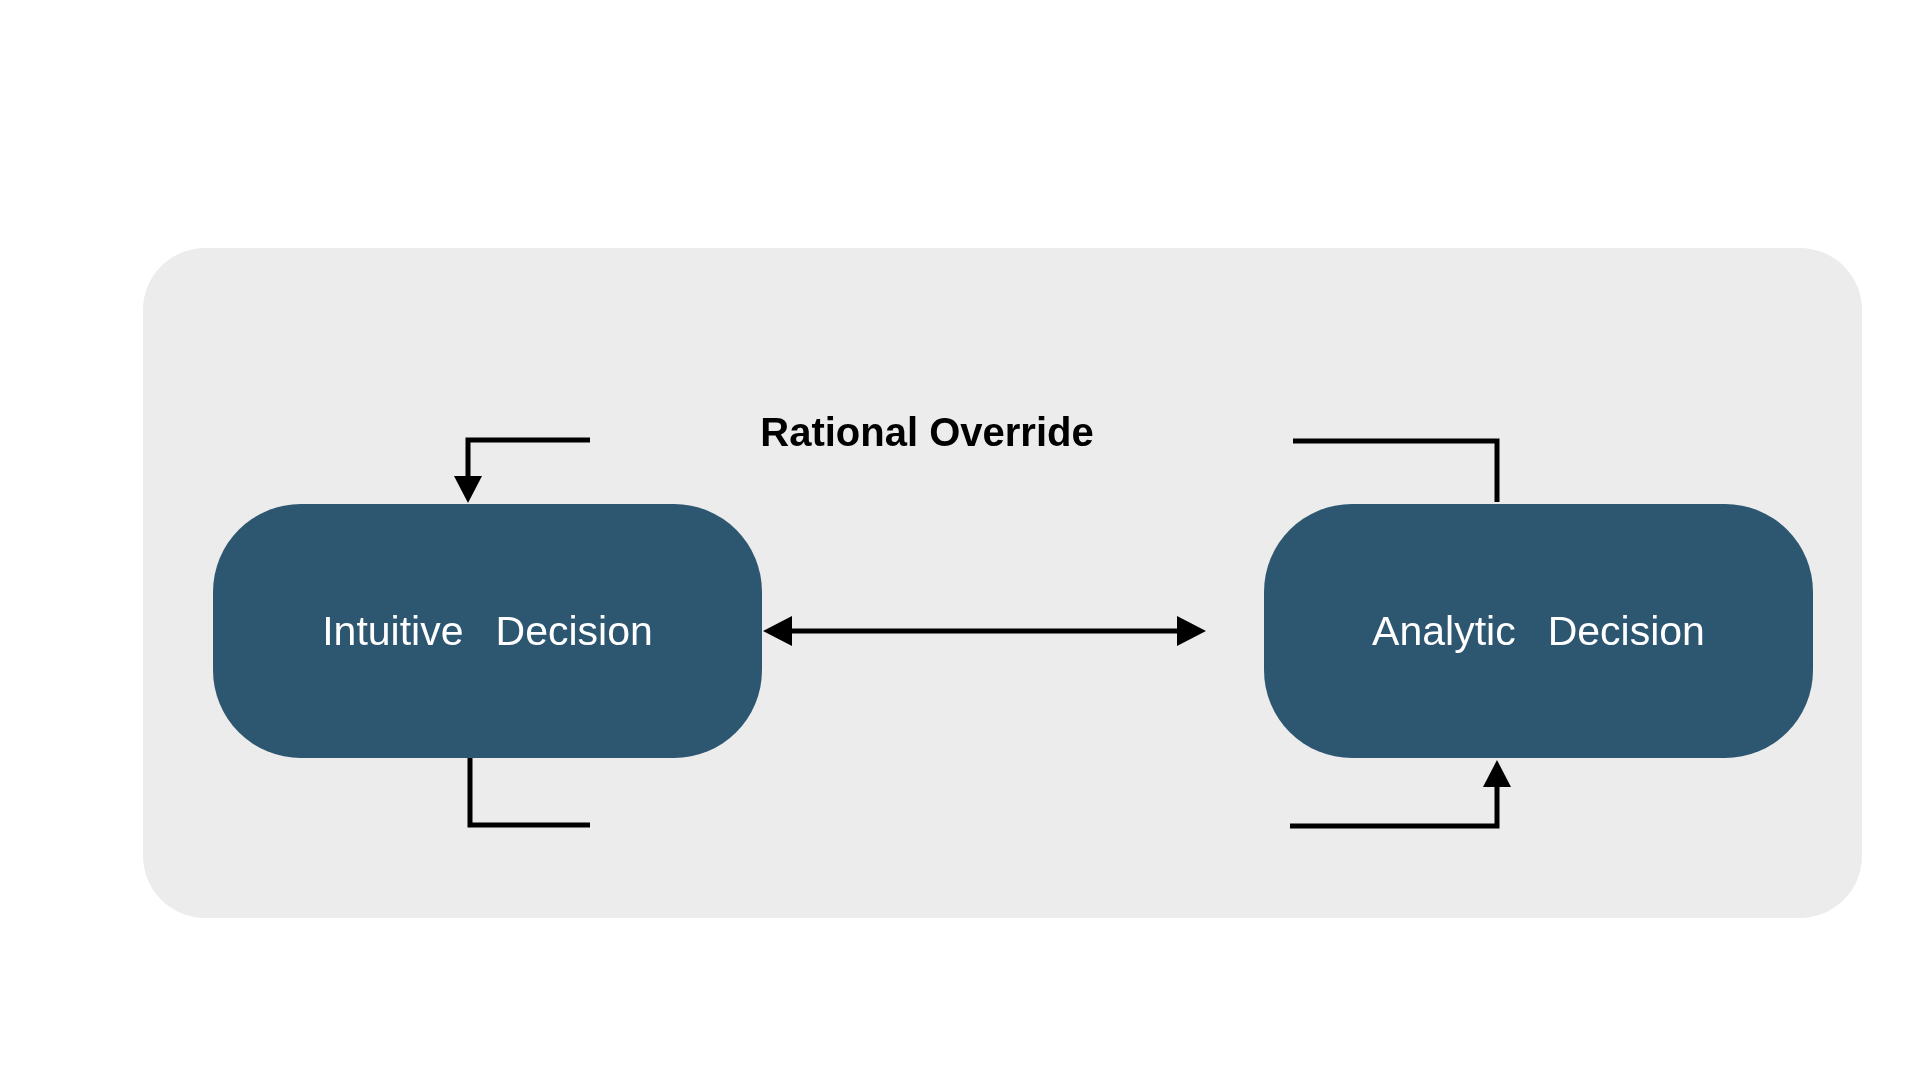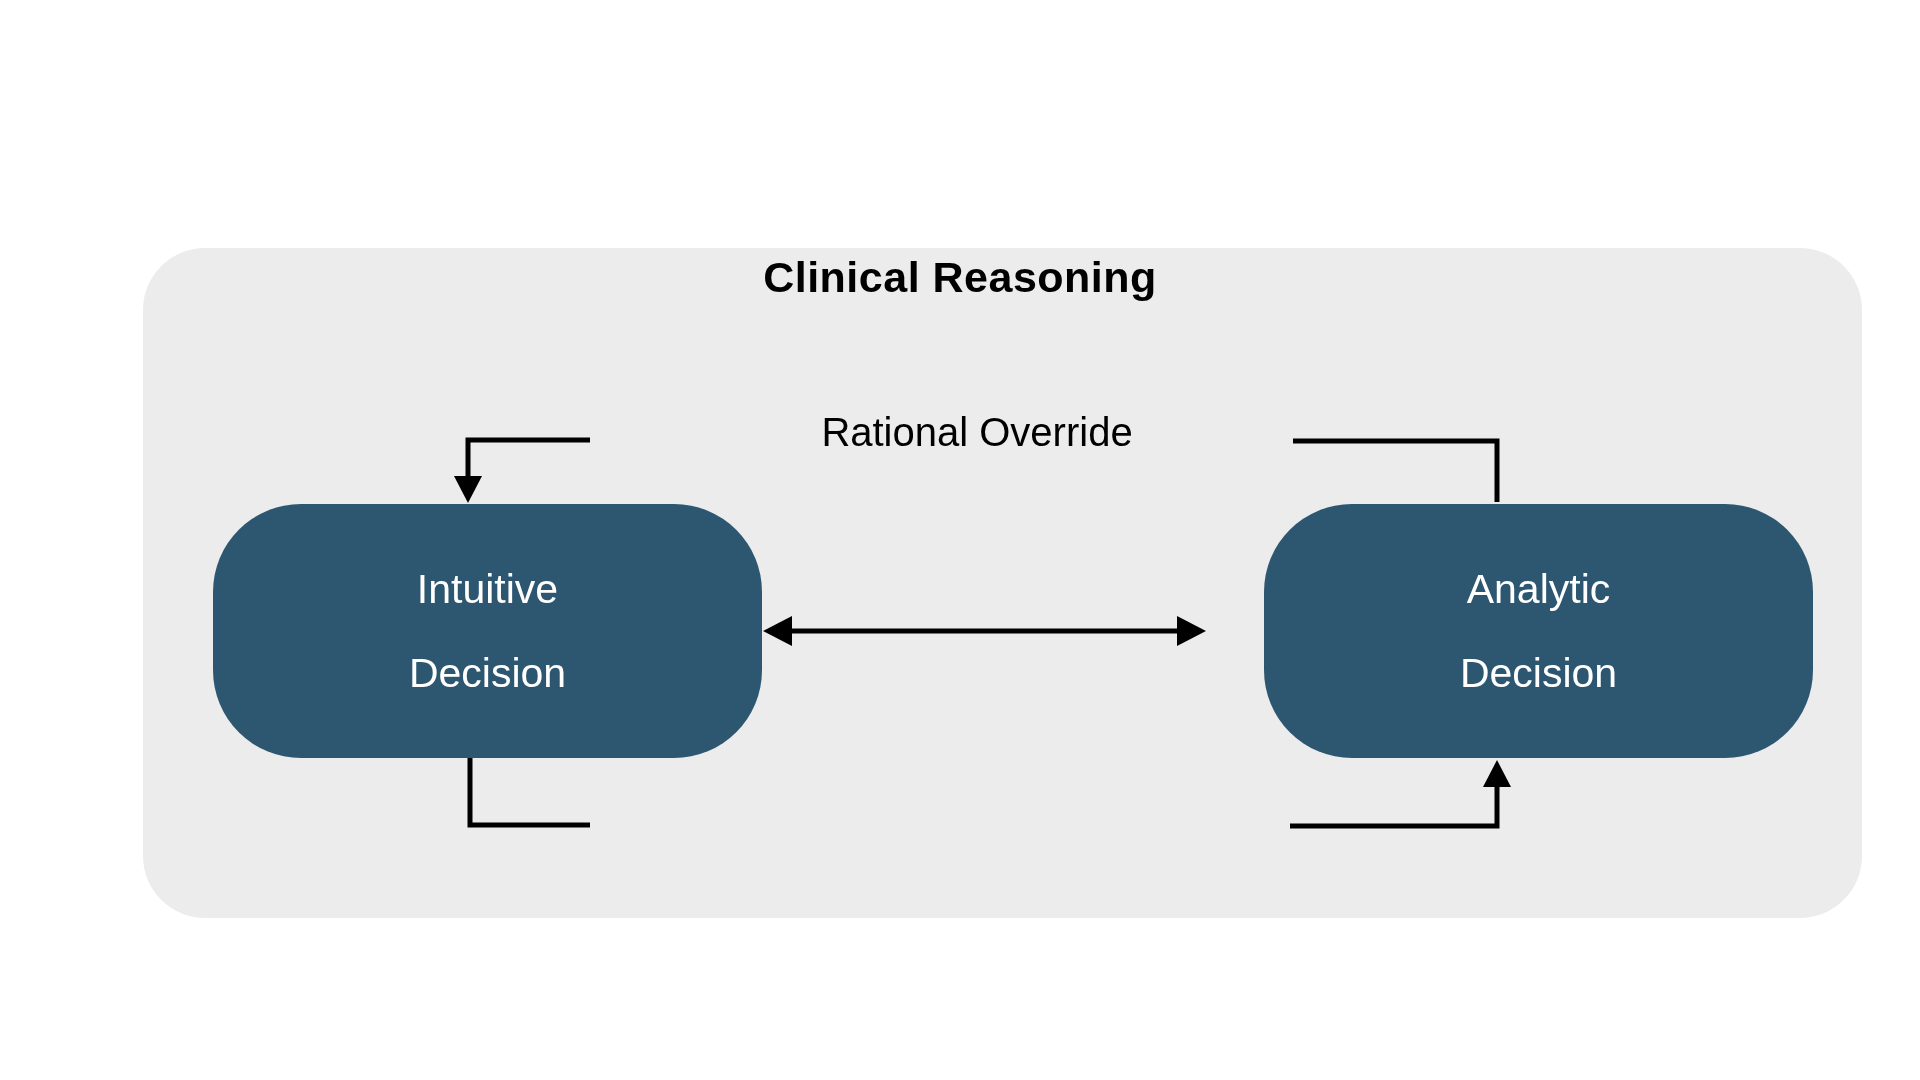--- a/index.html
+++ b/index.html
@@ -37,40 +37,40 @@
     letter-spacing: 0.5px;
   }
 
   .node {
     position: absolute;
     top: 504px;
     width: 549px; height: 254px;
     background: var(--node-fill);
     border-radius: 88px;
     display: flex;
-    flex-direction: column;
+    flex-direction: row;
     align-items: center;
     justify-content: center;
     color: var(--node-text);
     font-size: 41px;
     line-height: 1.28;
     text-align: left;
     gap: 32px;
   }
   .node.left  { left: 213px; }
   .node.right { left: 1264px; }
 
   .edge-label {
     position: absolute;
     transform: translateX(-50%);
     font-size: 40px;
     color: var(--arrow-color);
     white-space: nowrap;
   }
-  .edge-label.rational   { left: 977px; top: 410px; }
+  .edge-label.rational   { left: 927px; top: 410px; font-weight: bold; }
   .edge-label.irrational { left: 979px; top: 804px; }
 
   svg.arrows {
     position: absolute;
     left: 0; top: 0;
     width: 1920px; height: 1080px;
     pointer-events: none;
   }
   svg.arrows .stroke {
     fill: none;
@@ -79,21 +79,20 @@
   }
   svg.arrows .head { fill: var(--arrow-color); stroke: none; }
 </style>
 </head>
 <body>
 
 <div class="stage">
 
   <div class="panel"></div>
 
-  <div class="diagram-title">Clinical Reasoning</div>
 
   <div class="node left">
     <span>Intuitive</span>
     <span>Decision</span>
   </div>
 
   <div class="node right">
     <span>Analytic</span>
     <span>Decision</span>
   </div>

